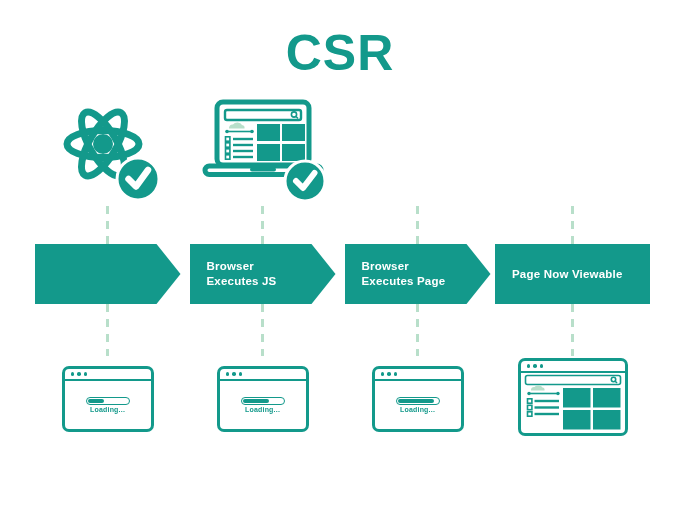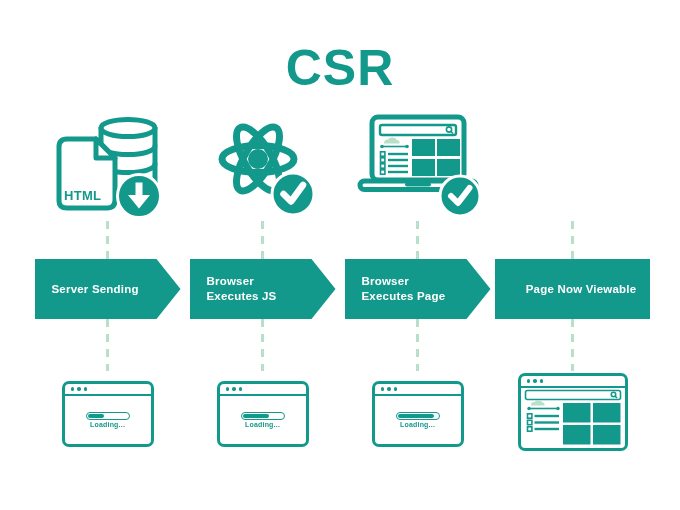--- a/index.html
+++ b/index.html
@@ -1,29 +1,29 @@
 <!DOCTYPE html>
 <html style="--teal: #13998b; --dash: #b8dfca;"><head>
 <meta charset="utf-8">
 <style>
   :root{ --teal:#13998b; --dash:#b8dfca; }
   *{margin:0;padding:0;box-sizing:border-box;}
   body{background:#fff;}
   .canvas{width:680px;height:510px;background:#fff;font-family:"Liberation Sans",sans-serif;overflow:hidden;}
   .row{display:flex;padding:0 30px;}
   .col{width:155px;display:flex;justify-content:center;align-items:center;}
-  .title{text-align:center;color:var(--teal);font-size:50px;font-weight:800;letter-spacing:1px;margin-top:39px;height:62px;}
+  .title{text-align:center;color:var(--teal);font-size:50px;font-weight:800;letter-spacing:1px;margin-top:24px;height:62px;}
   .icons-row{height:112px;margin-top:8px;}
   .dash{width:3.5px;background:repeating-linear-gradient(to bottom,var(--dash) 0 8px,transparent 8px 15px);}
   .dash-a{height:38px;}
   .dash-b{height:52px;}
   .banners-row{height:60px;}
   .banner{height:60px;background:var(--teal);color:#fff;display:flex;flex-direction:column;justify-content:center;padding-left:17px;}
   .banner.arrow{width:146px;clip-path:polygon(0 0,122px 0,146px 30px,122px 60px,0 60px);}
-  .banner.rectangle{width:156px;text-align:center;}
+  .banner.rectangle{width:156px;}
   .banner .l{font-size:11.5px;font-weight:600;line-height:15px;letter-spacing:.2px;}
   .windows-row{margin-top:2px;align-items:flex-start;}
   .bwin{background:#fff;border:3px solid var(--teal);border-radius:7px;}
   .bwin.small{width:92px;height:66px;margin-top:8px;}
   .bwin.large{width:110px;height:78px;}
   .bwin-bar{height:12px;border-bottom:2.5px solid var(--teal);display:flex;align-items:center;gap:3px;padding-left:6px;}
   .dot{width:3.5px;height:3.5px;border-radius:50%;background:var(--teal);}
   .bwin-body{display:flex;flex-direction:column;align-items:center;justify-content:center;height:calc(100% - 12px);}
   .progress{width:44px;height:8px;border:1.5px solid var(--teal);border-radius:4px;padding:1.2px;}
   .progress-fill{height:100%;background:var(--teal);border-radius:2px;}
@@ -41,39 +41,20 @@
 </style>
 </head>
 <body>
 
 <div class="canvas">
 
   <div class="title">CSR</div>
 
   <div class="row icons-row">
     <div class="col">
-      <svg width="112" height="106" viewBox="0 0 112 106">
-        <g>
-          <path class="st" d="M49,16 V71 M103,16 V71"></path>
-          <ellipse class="st" cx="76" cy="16" rx="27" ry="8.5"></ellipse>
-          <path class="st" d="M49,34 A27 8.5 0 0 0 103,34 M49,52 A27 8.5 0 0 0 103,52 M49,71 A27 8.5 0 0 0 103,71"></path>
-        </g>
-        <g>
-          <path class="st-fw" d="M7,89 V35 Q7,27 15,27 H44 L63,46 V88 Q63,96 55,96 H15 Q7,96 7,89 Z"></path>
-          <path class="st-fw" stroke-width="4" d="M44,27 V46 H63 Z"></path>
-          <text class="txt" x="12" y="87.5" font-size="13">HTML</text>
-        </g>
-        <g>
-          <circle cx="87" cy="84" r="21.5" class="fill-t" stroke="#fff" stroke-width="3"></circle>
-          <rect x="83.5" y="70.5" width="7" height="13" class="fill-w"></rect>
-          <path class="fill-w" d="M76,83 H98 L87,96.5 Z"></path>
-        </g>
-      </svg>
-    </div>
-    <div class="col">
       <svg width="116" height="106" viewBox="0 0 116 106">
         <g transform="translate(53,47)">
           <ellipse class="rst" rx="36" ry="13.5"></ellipse>
           <ellipse class="rst" rx="36" ry="13.5" transform="rotate(60)"></ellipse>
           <ellipse class="rst" rx="36" ry="13.5" transform="rotate(120)"></ellipse>
           <circle r="10" class="fill-t"></circle>
         </g>
         <g>
           <circle cx="88" cy="82" r="21" class="fill-t" stroke="#fff" stroke-width="3"></circle>
           <path d="M78.5,82 L86,89.5 L98,73" stroke="#fff" stroke-width="6.5" fill="none" stroke-linecap="round" stroke-linejoin="round"></path>
@@ -133,21 +114,20 @@
         <div class="dash dash-a"></div>
       </div>
     <div class="col">
         <div class="dash dash-a"></div>
       </div>
   </div>
 
   <div class="row banners-row">
     <div class="col">
       <div class="banner arrow">
-        <div class="l">Server Sending</div>
       </div>
     </div>
     <div class="col">
       <div class="banner arrow">
         <div class="l">Browser</div>
         <div class="l">Executes JS</div>
       </div>
     </div>
     <div class="col">
       <div class="banner arrow">

